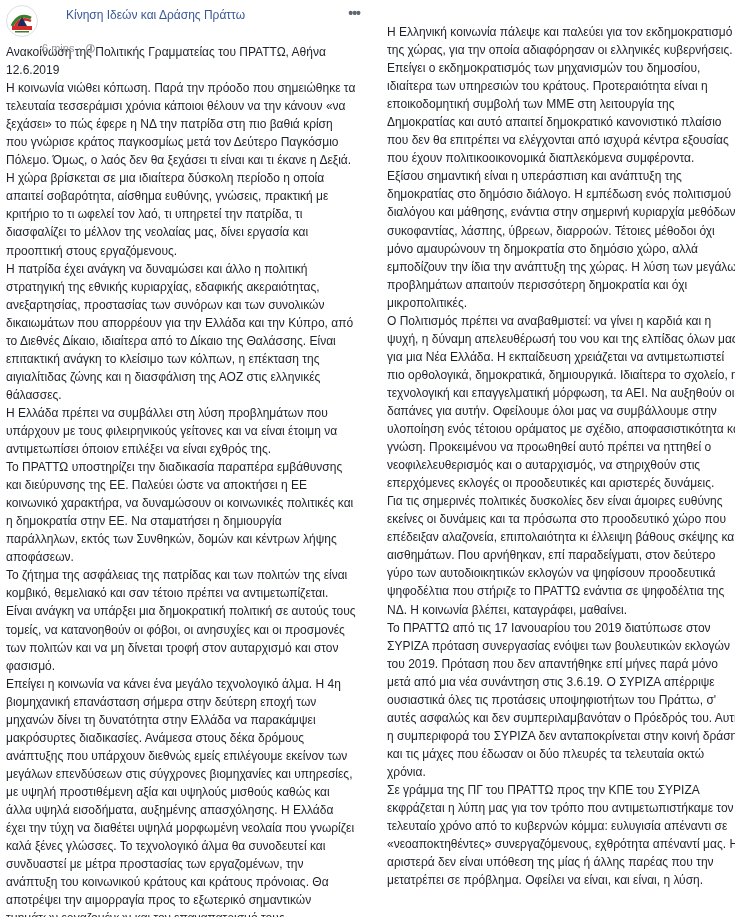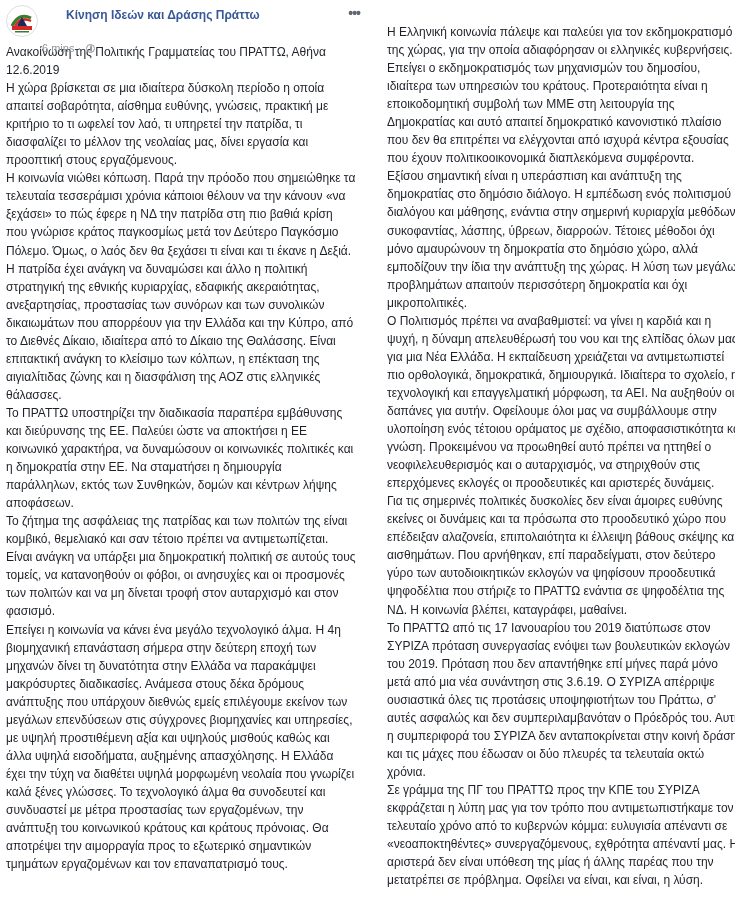--- a/index.html
+++ b/index.html
@@ -4,21 +4,21 @@
 <style>
   html, body { margin: 0; padding: 0; background: #fff; }
   body { width: 735px; height: 917px; overflow: hidden; position: relative;
          font-family: "Liberation Sans", "DejaVu Sans", sans-serif; color: #1d2129; }
   .col { position: absolute; top: 0; width: 362px; height: 917px; }
   .col-left { left: 0; }
   .col-right { left: 381px; width: 368px; }
   .header { position: relative; height: 40px; }
   .avatar { position: absolute; left: 6px; top: 5px; width: 30px; height: 30px; border-radius: 50%;
             border: 1px solid #dddfe2; background: #fff; overflow: hidden; }
-  .page-name { position: absolute; left: 42px; top: 8px; font-size: 12px; font-weight: bold; color: #385898; padding-left: 24px; }
+  .page-name { position: absolute; left: 42px; top: 8px; font-size: 12px; font-weight: normal; color: #385898; padding-left: 24px; }
   .meta { position: absolute; left: 42px; top: 42px; font-size: 11px; color: #90949c; }
   .globe { display: inline-block; width: 9px; height: 9px; border-radius: 50%; border: 1px solid #90949c;
            vertical-align: -1px; margin-left: 2px; box-sizing: border-box; position: relative; }
   .globe::after { content: ""; position: absolute; left: 3px; top: 0; width: 2px; height: 7px;
                   border-left: 1px solid #90949c; border-right: 1px solid #90949c; border-radius: 50%; box-sizing: border-box; }
   .more { position: absolute; right: 2px; top: 5px; font-size: 14px; color: #606770; letter-spacing: -1px; font-weight: bold; cursor: pointer; }
   .text { font-size: 12px; line-height: 18.05px; padding: 0 6px; }
   .col-left .text { margin-top: 3px; }
   .col-right .text { padding-top: 23px; }
   .text p { margin: 0; }
@@ -40,23 +40,24 @@
     <div class="page-name">Κίνηση Ιδεών και Δράσης Πράττω</div>
     <div class="meta">
       <span>6 mins</span>
       <span>·</span>
       <span class="globe"></span>
     </div>
     <div class="more">•••</div>
   </div>
   <div class="text">
     <p>Ανακοίνωση της Πολιτικής Γραμματείας του ΠΡΑΤΤΩ, Αθήνα 12.6.2019</p>
+    <p>Η κοινωνία νιώθει κόπωση. Παρά την πρόοδο που σημειώθηκε τα τελευταία τεσσεράμισι χρόνια κάποιοι θέλουν να την κάνουν «να ξεχάσει» το πώς έφερε η ΝΔ την πατρίδα στη πιο βαθιά κρίση που γνώρισε κράτος παγκοσμίως μετά τον Δεύτερο Παγκόσμιο Πόλεμο. Όμως, ο λαός δεν θα ξεχάσει τι είναι και τι έκανε η Δεξιά.</p>
     <p>Η χώρα βρίσκεται σε μια ιδιαίτερα δύσκολη περίοδο η οποία απαιτεί σοβαρότητα, αίσθημα ευθύνης, γνώσεις, πρακτική με κριτήριο το τι ωφελεί τον λαό, τι υπηρετεί την πατρίδα, τι διασφαλίζει το μέλλον της νεολαίας μας, δίνει εργασία και προοπτική στους εργαζόμενους.</p>
-    <p>Η κοινωνία νιώθει κόπωση. Παρά την πρόοδο που σημειώθηκε τα τελευταία τεσσεράμισι χρόνια κάποιοι θέλουν να την κάνουν «να ξεχάσει» το πώς έφερε η ΝΔ την πατρίδα στη πιο βαθιά κρίση που γνώρισε κράτος παγκοσμίως μετά τον Δεύτερο Παγκόσμιο Πόλεμο. Όμως, ο λαός δεν θα ξεχάσει τι είναι και τι έκανε η Δεξιά.</p>
     <p>Η πατρίδα έχει ανάγκη να δυναμώσει και άλλο η πολιτική στρατηγική της εθνικής κυριαρχίας, εδαφικής ακεραιότητας, ανεξαρτησίας, προστασίας των συνόρων και των συνολικών δικαιωμάτων που απορρέουν για την Ελλάδα και την Κύπρο, από το Διεθνές Δίκαιο, ιδιαίτερα από το Δίκαιο της Θαλάσσης. Είναι επιτακτική ανάγκη το κλείσιμο των κόλπων, η επέκταση της αιγιαλίτιδας ζώνης και η διασφάλιση της ΑΟΖ στις ελληνικές θάλασσες.</p>
+    <p>Η Ελλάδα πρέπει να συμβάλλει στη λύση προβλημάτων που υπάρχουν με τους φιλειρηνικούς γείτονες και να είναι έτοιμη να αντιμετωπίσει όποιον επιλέξει να είναι εχθρός της.</p>
     <p>Το ΠΡΑΤΤΩ υποστηρίζει την διαδικασία παραπέρα εμβάθυνσης και διεύρυνσης της ΕΕ. Παλεύει ώστε να αποκτήσει η ΕΕ κοινωνικό χαρακτήρα, να δυναμώσουν οι κοινωνικές πολιτικές και η δημοκρατία στην ΕΕ. Να σταματήσει η δημιουργία παράλληλων, εκτός των Συνθηκών, δομών και κέντρων λήψης αποφάσεων.</p>
     <p>Το ζήτημα της ασφάλειας της πατρίδας και των πολιτών της είναι κομβικό, θεμελιακό και σαν τέτοιο πρέπει να αντιμετωπίζεται. Είναι ανάγκη να υπάρξει μια δημοκρατική πολιτική σε αυτούς τους τομείς, να κατανοηθούν οι φόβοι, οι ανησυχίες και οι προσμονές των πολιτών και να μη δίνεται τροφή στον αυταρχισμό και στον φασισμό.</p>
     <p>Επείγει η κοινωνία να κάνει ένα μεγάλο τεχνολογικό άλμα. Η 4η βιομηχανική επανάσταση σήμερα στην δεύτερη εποχή των μηχανών δίνει τη δυνατότητα στην Ελλάδα να παρακάμψει μακρόσυρτες διαδικασίες. Ανάμεσα στους δέκα δρόμους ανάπτυξης που υπάρχουν διεθνώς εμείς επιλέγουμε εκείνον των μεγάλων επενδύσεων στις σύγχρονες βιομηχανίες και υπηρεσίες, με υψηλή προστιθέμενη αξία και υψηλούς μισθούς καθώς και άλλα υψηλά εισοδήματα, αυξημένης απασχόλησης. Η Ελλάδα έχει την τύχη να διαθέτει υψηλά μορφωμένη νεολαία που γνωρίζει καλά ξένες γλώσσες. Το τεχνολογικό άλμα θα συνοδευτεί και συνδυαστεί με μέτρα προστασίας των εργαζομένων, την ανάπτυξη του κοινωνικού κράτους και κράτους πρόνοιας. Θα αποτρέψει την αιμορραγία προς το εξωτερικό σημαντικών τμημάτων εργαζομένων και τον επαναπατρισμό τους.</p>
 
   </div>
 </div>
 
 <div class="col col-right">
   <div class="text">
     <p>Η Ελληνική κοινωνία πάλεψε και παλεύει για τον εκδημοκρατισμό της χώρας, για την οποία αδιαφόρησαν οι ελληνικές κυβερνήσεις. Επείγει ο εκδημοκρατισμός των μηχανισμών του δημοσίου, ιδιαίτερα των υπηρεσιών του κράτους. Προτεραιότητα είναι η εποικοδομητική συμβολή των ΜΜΕ στη λειτουργία της Δημοκρατίας και αυτό απαιτεί δημοκρατικό κανονιστικό πλαίσιο που δεν θα επιτρέπει να ελέγχονται από ισχυρά κέντρα εξουσίας που έχουν πολιτικοοικονομικά διαπλεκόμενα συμφέροντα.</p>

